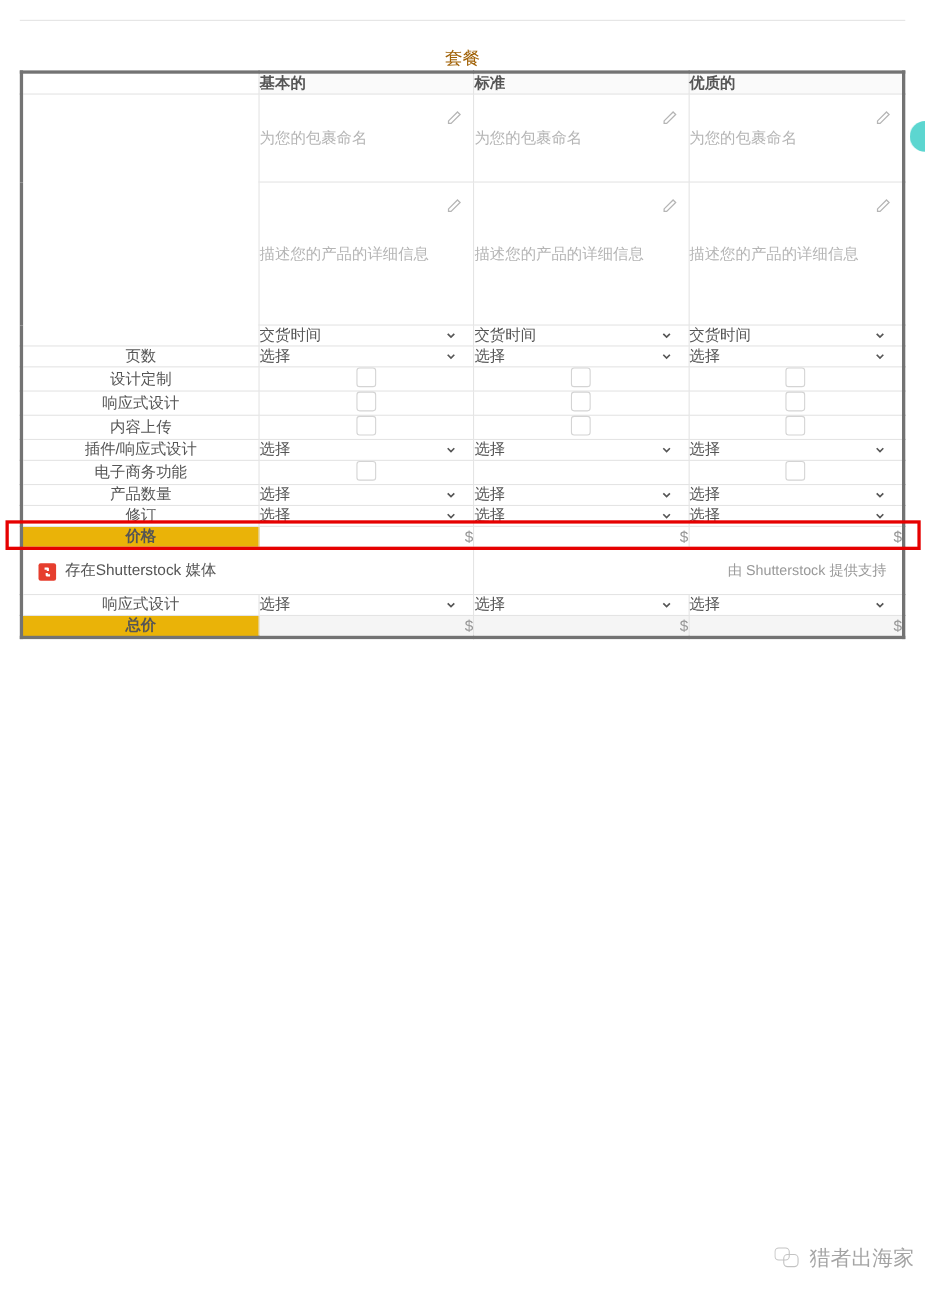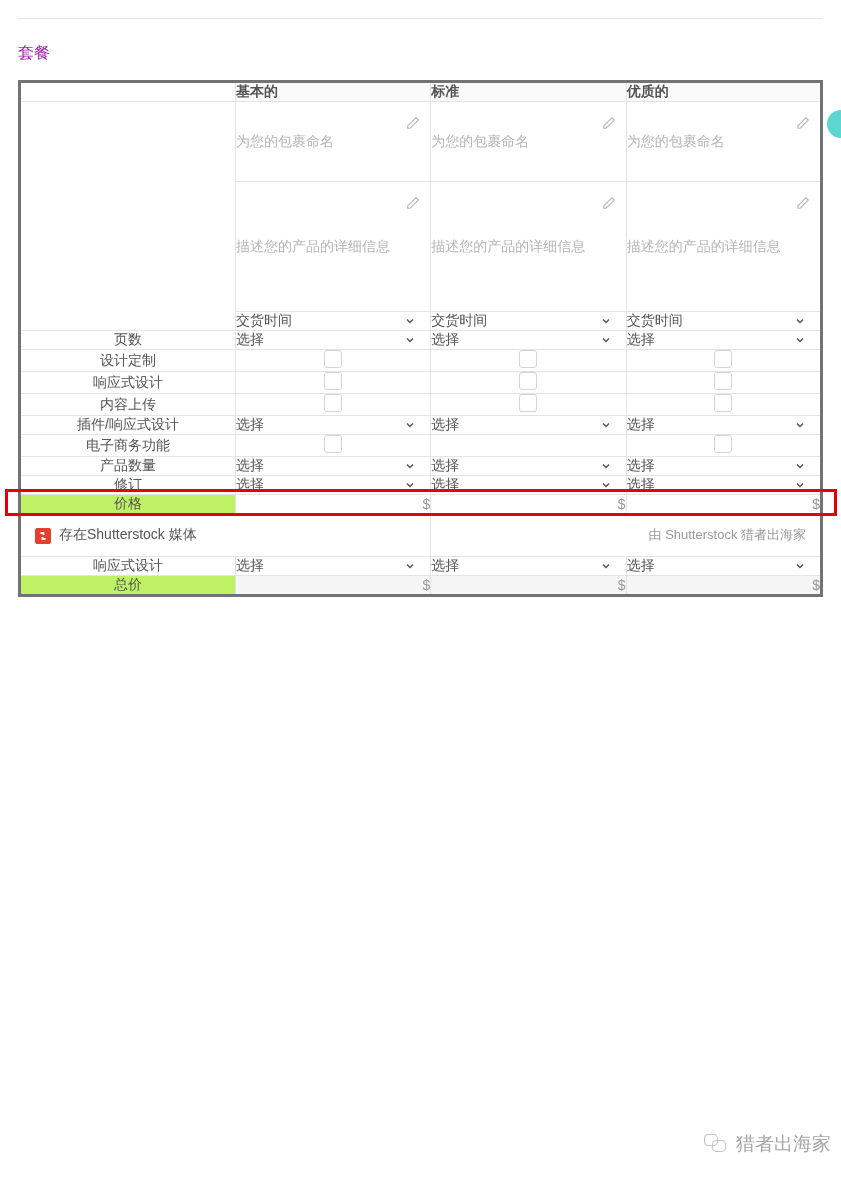--- a/index.html
+++ b/index.html
@@ -7,23 +7,23 @@
     font-family: -apple-system, "Helvetica Neue", Arial, "PingFang SC", "Microsoft YaHei", sans-serif;
     background: #fff;
     color: #555;
     font-size: 14px;
     width: 841px;
   }
   .container { padding: 18px 18px 40px 18px; }
   .top-divider { border-top: 1px solid #e4e4e4; margin-bottom: 24px; }
   .section-title {
     font-size: 16px;
-    color: #a21caf;
-    margin-bottom: 16px;
+    color: #a16207;
     font-weight: 400;
+    text-align: center;
   }
   .pkg-table {
     width: 100%;
     border-collapse: collapse;
     table-layout: fixed;
     border: 3px solid #737373;
   }
   .pkg-table td, .pkg-table th {
     border: 1px solid #e4e4e4;
     padding: 0;
@@ -60,21 +60,21 @@
     color: #b5b5b5;
   }
 
   .row-label {
     padding: 22px 14px;
     color: #555;
     font-size: 14px;
     text-align: center;
     font-weight: 400;
   }
-  .row-label.shaded { background: #bef264; font-weight: 400; margin-top: 13px; }
+  .row-label.shaded { background: #eab308; font-weight: 700; margin-top: 13px; }
 
   .select-cell {
     padding: 18px 14px;
     position: relative;
     text-align: left;
     cursor: pointer;
   }
   .select-placeholder { color: #555; }
   .select-cell.delivery .select-placeholder,
   .select-cell .select-placeholder { color: #555; }
@@ -390,21 +390,21 @@
           <div class="shutter-left">
             <span class="shutter-logo">
               <svg viewBox="0 0 24 24">
                     <path d="M7 4h6a2 2 0 012 2v4h-4V8H7V4zm10 16h-6a2 2 0 01-2-2v-4h4v2h4v4z"></path>
                   </svg>
             </span>
             <span>存在Shutterstock 媒体</span>
           </div>
         </td>
         <td colspan="2" class="shutter-right">
-          <span>由 Shutterstock 猎者出海家</span>
+          <span>由 Shutterstock 提供支持</span>
         </td>
       </tr>
 
       <tr>
         <th class="row-label">响应式设计</th>
         <td class="select-cell">
           <span class="select-placeholder">选择</span>
           <svg class="chevron-icon" viewBox="0 0 24 24" fill="none" stroke="currentColor" stroke-width="3">
                 <polyline points="6 9 12 15 18 9"></polyline>
               </svg>

